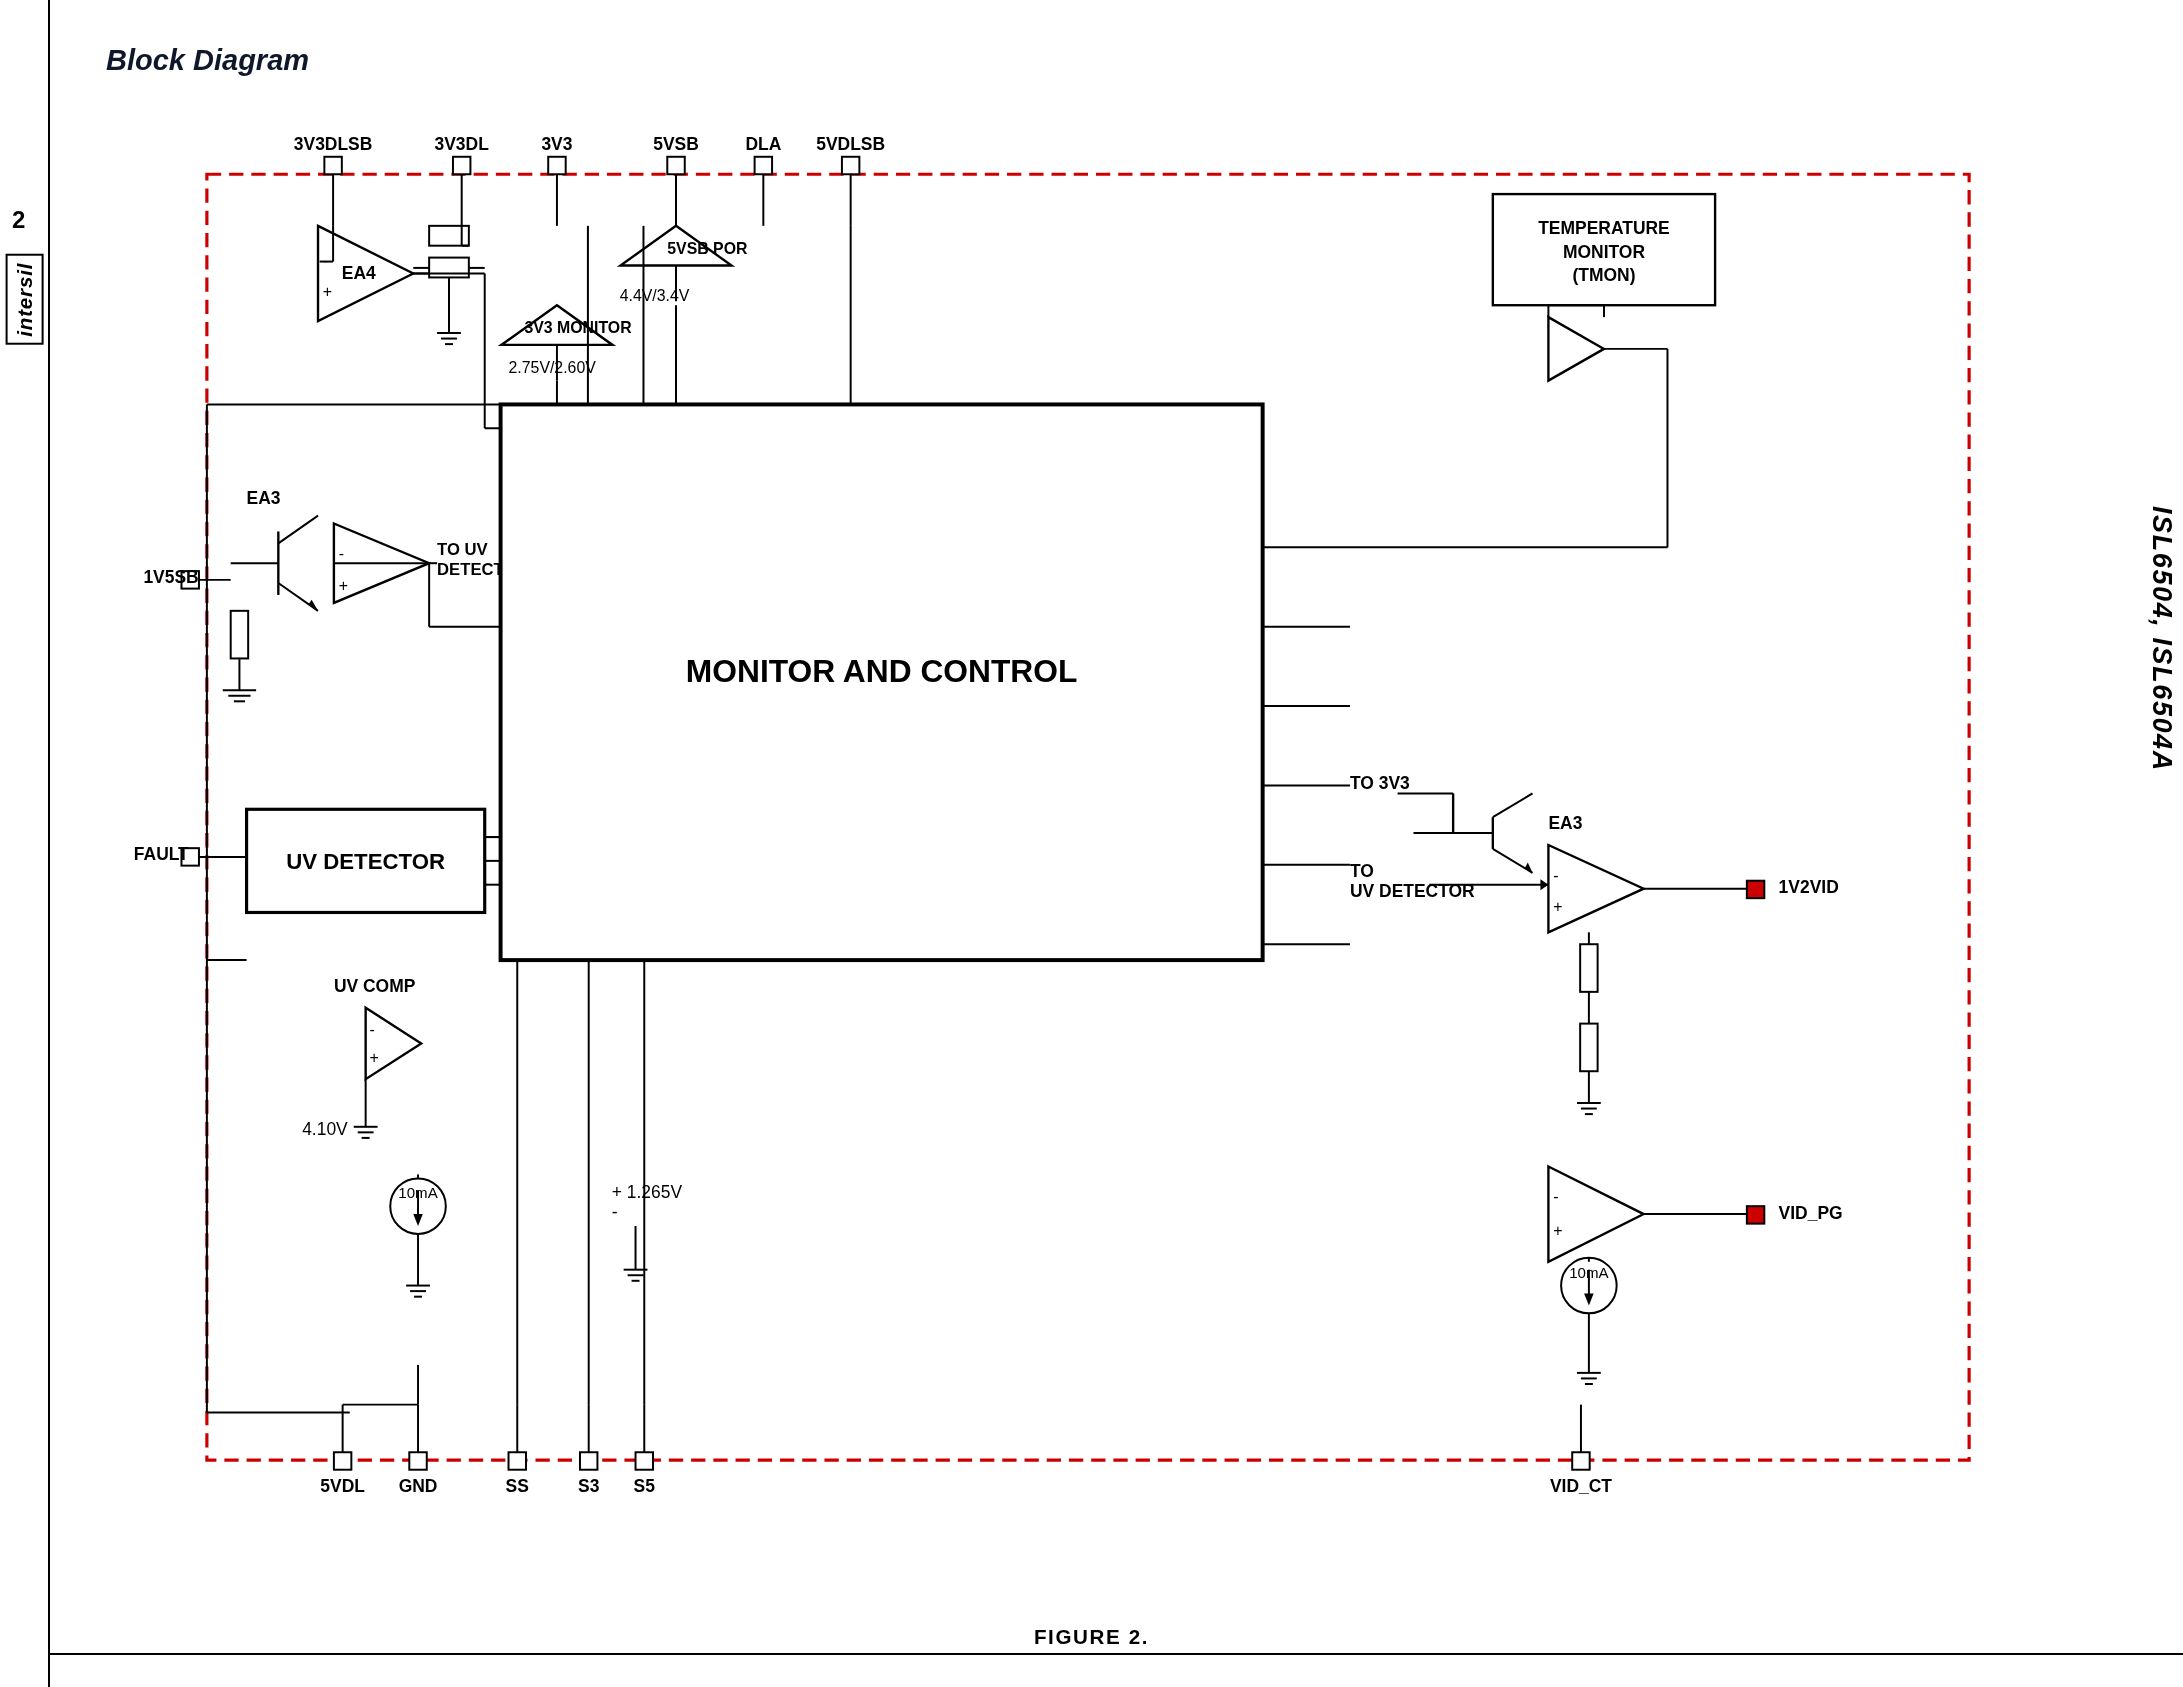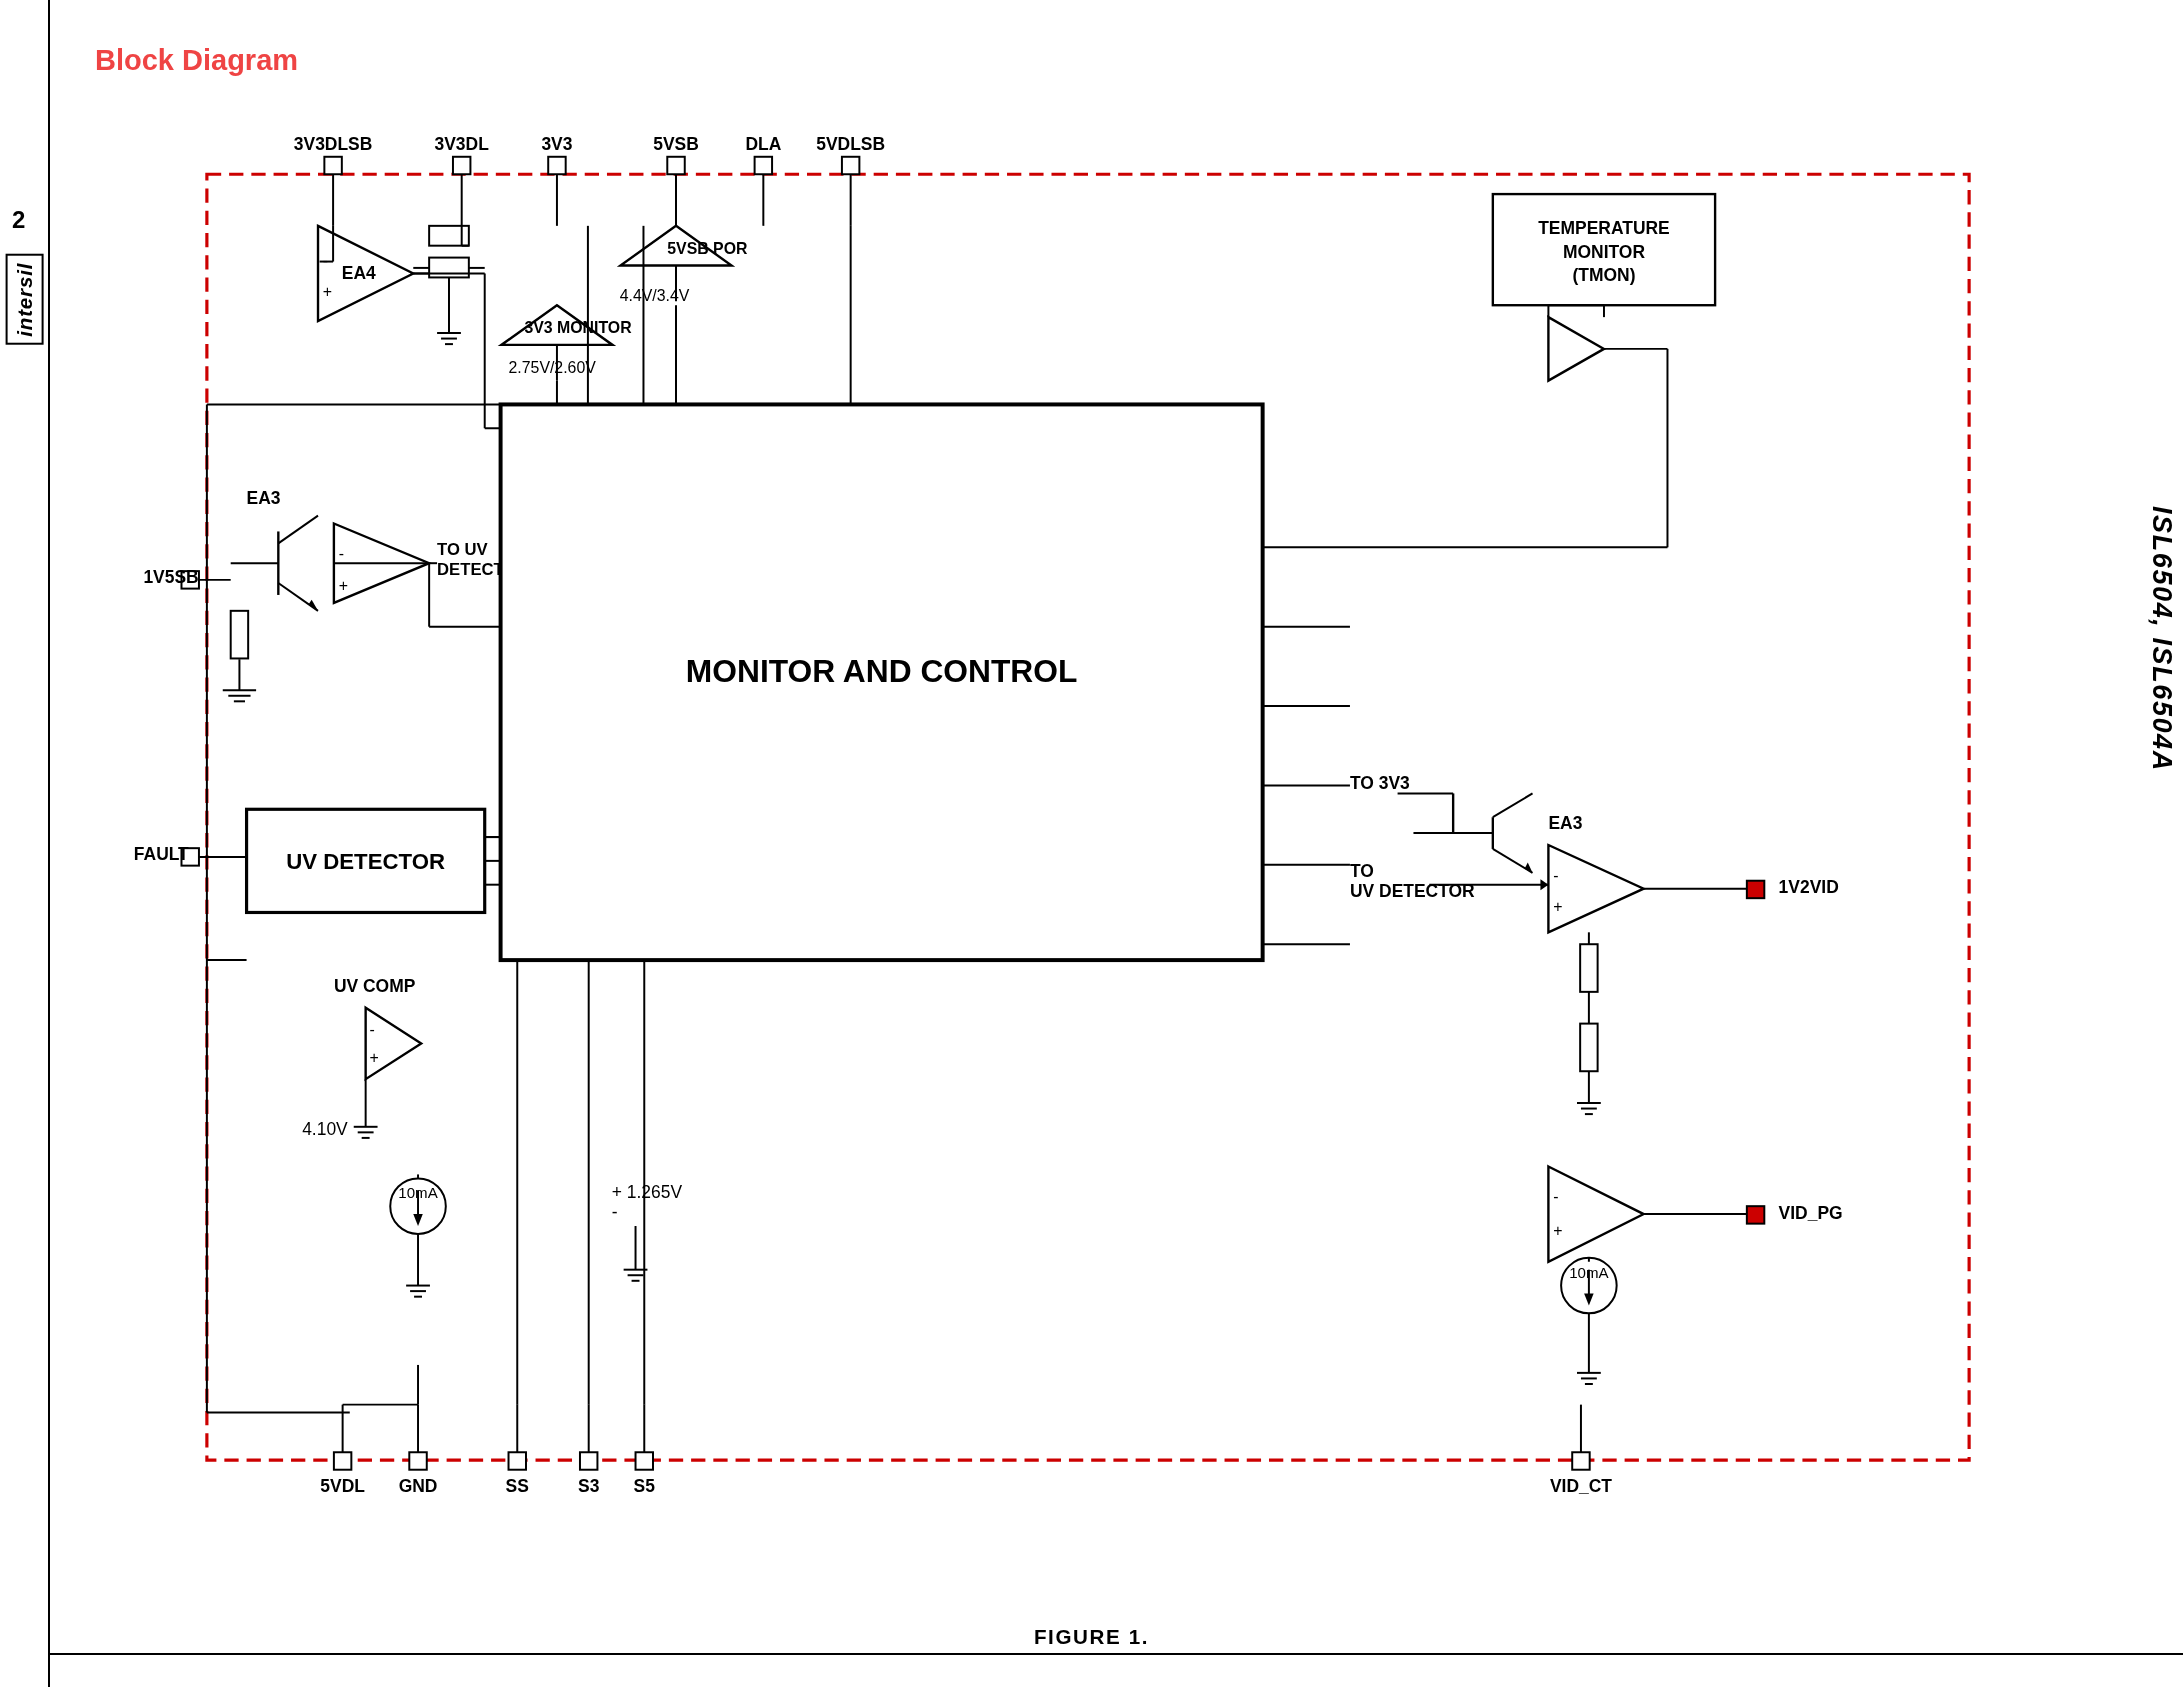--- a/index.html
+++ b/index.html
@@ -37,23 +37,23 @@
 <div class="page-border-bottom"></div>
 
 <div style="position:absolute; left:12px; top:206px; font-size:24px; font-weight:bold; color:#000;">2</div>
 
 <div style="position:absolute; left:6.4px; top:254px; writing-mode:vertical-rl; transform:rotate(180deg); 
      font-size:20.6px; font-weight:bold; font-style:italic; color:#000; border:2.4px solid #000; padding:6.4px 4.8px; letter-spacing:0.8px;">intersil</div>
 
 <div style="position:absolute; right:6.4px; top:30%; writing-mode:vertical-rl; 
      font-size:27px; font-weight:bold; font-style:italic; color:#000; letter-spacing:1.6px;">ISL6504, ISL6504A</div>
 
-<div style="position:absolute; left:95px; top:44px; font-size:29px; font-weight:bold; color:#ef4444;">Block Diagram</div>
-
-<div style="position:absolute; bottom:38px; left:50%; transform:translateX(-50%); font-size:20.6px; font-weight:bold; color:#000; letter-spacing:1.6px;">FIGURE 1.</div>
+<div style="position:absolute; left:106px; top:44px; font-size:29px; font-weight:bold; font-style:italic; color:#0f172a;">Block Diagram</div>
+
+<div style="position:absolute; bottom:38px; left:50%; transform:translateX(-50%); font-size:20.6px; font-weight:bold; color:#000; letter-spacing:1.6px;">FIGURE 2.</div>
 
 <svg style="position:absolute; left:64px; top:71px; width:2048px; height:1548px;" viewBox="0 0 2580 1950" xmlns="http://www.w3.org/2000/svg">
 
   <rect x="180" y="130" width="2220" height="1620" fill="none" stroke="#cc0000" stroke-width="4" stroke-dasharray="18,10"></rect>
 
   <rect x="328" y="108" width="22" height="22" fill="white" stroke="#000" stroke-width="2.5"></rect>
   <text x="339" y="100" text-anchor="middle" font-size="22" font-weight="bold" font-family="Arial">3V3DLSB</text>
   <line x1="339" y1="130" x2="339" y2="195" stroke="#000" stroke-width="2.5"></line>
 
   <rect x="490" y="108" width="22" height="22" fill="white" stroke="#000" stroke-width="2.5"></rect>

